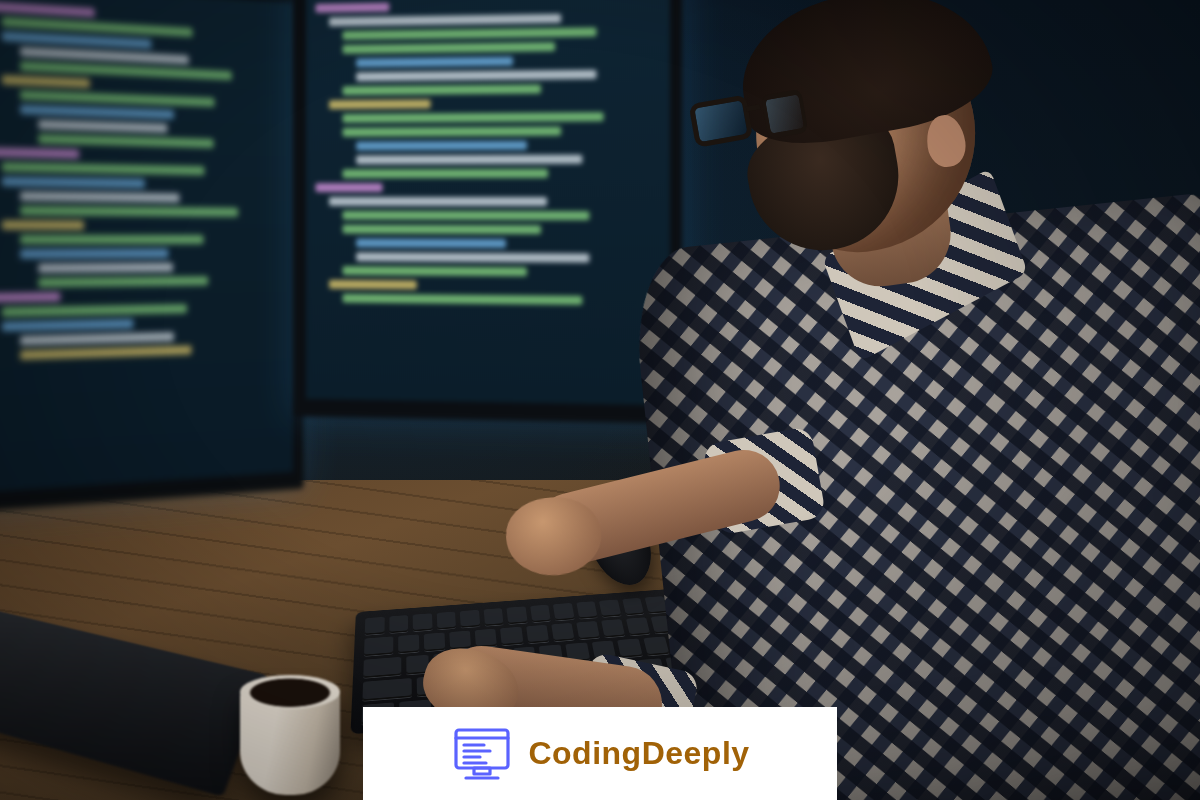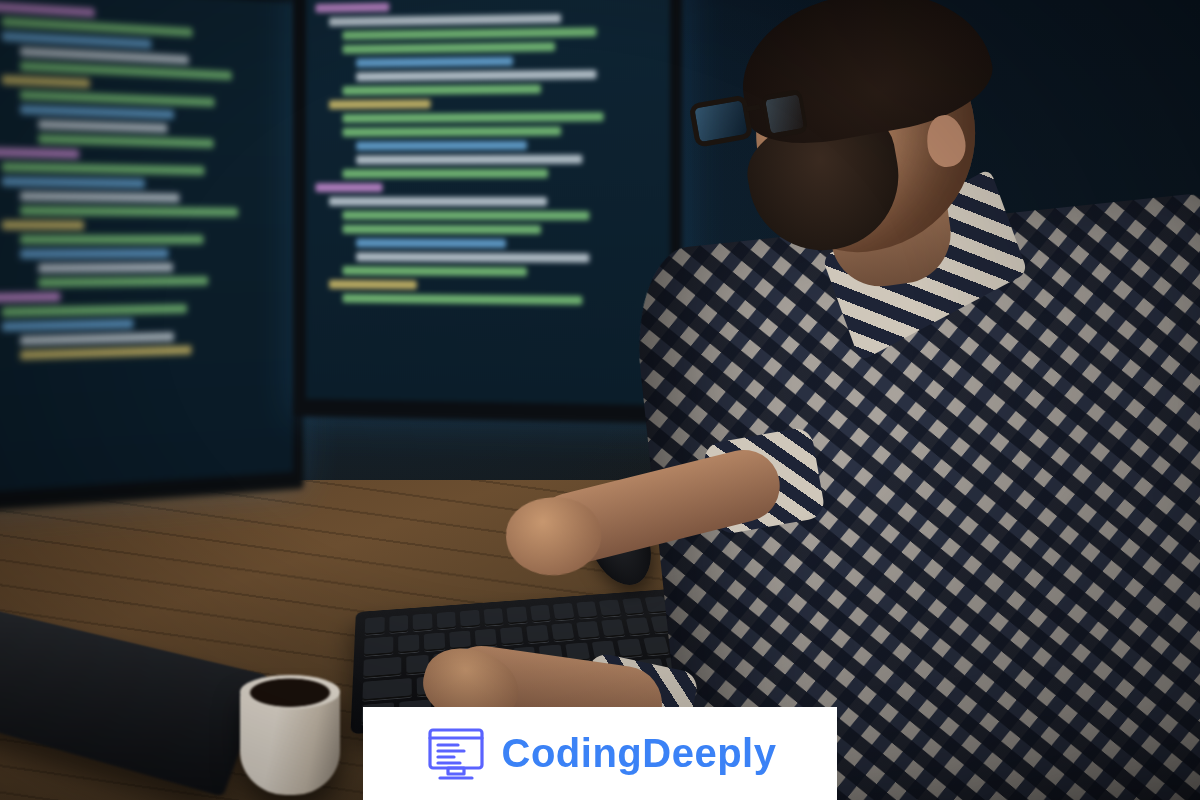--- a/index.html
+++ b/index.html
@@ -207,23 +207,23 @@
       transform: translateX(-50%);
       width:474px; height:93px;
       background:#ffffff;
       display:flex; align-items:center; justify-content:center;
       gap:14px;
       padding:0 16px;
     }
     .badge svg { flex:0 0 auto; }
     .badge-text {
       font-weight:800;
-      font-size:40px;
+      font-size:32px;
       letter-spacing:.5px;
-      color:#3b82f6;
+      color:#a16207;
       white-space:nowrap;
     }
     
     .vignette {
       position:absolute; inset:0;
       background: radial-gradient(ellipse at 45% 40%, transparent 40%, rgba(0,0,0,.45) 100%);
       pointer-events:none;
     }
   </style>
 </head>

